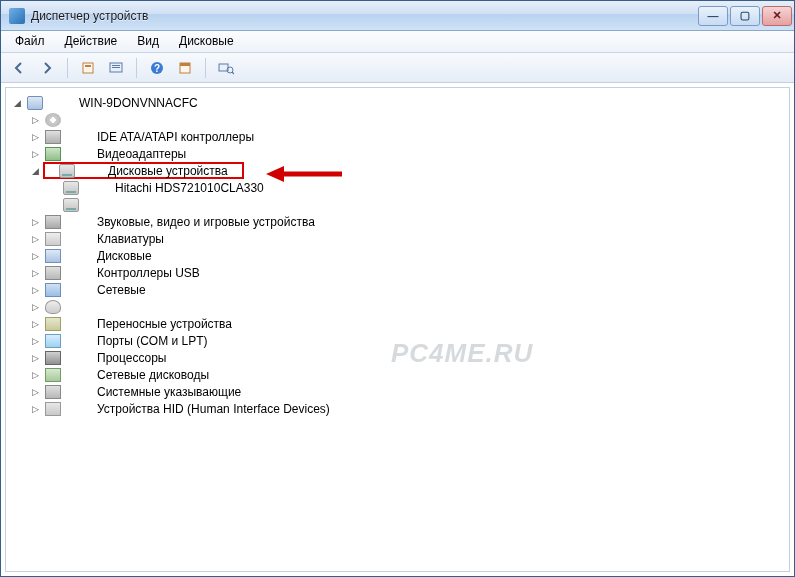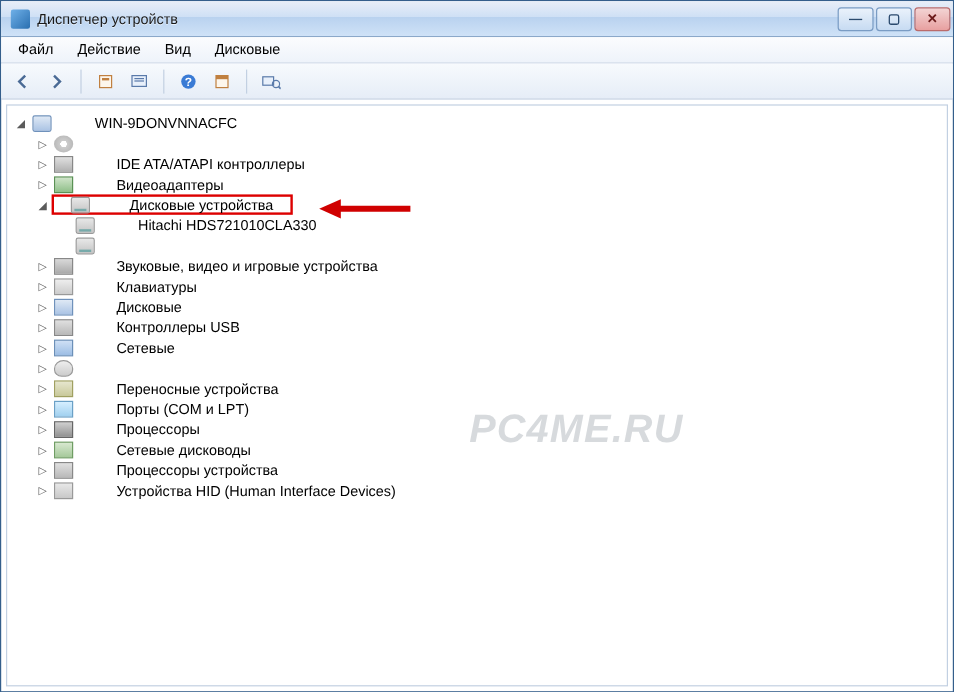--- a/index.html
+++ b/index.html
@@ -147,21 +147,21 @@
   .ic-sys { background: linear-gradient(#e0e0e0,#b8b8b8); border:1px solid #888; }
   .ic-hid { background: linear-gradient(#e8e8e8,#c8c8c8); border:1px solid #999; }
   .arrow-annot {
     position:absolute;
     left: 258px; top: 75px;
     pointer-events:none;
   }
   .watermark {
     position:absolute;
     left: 385px; top: 250px;
-    font-size: 33px;
+    font-size: 26px;
     font-weight: bold;
     font-style: italic;
     color: rgba(140,150,158,0.35);
     letter-spacing: 1px;
     pointer-events:none;
     font-family: Arial, sans-serif;
   }
 </style>
 </head>
 <body>
@@ -353,21 +353,21 @@
                 <div class="node-row">
                   <span class="expander">▷</span>
                   <span class="node-icon ic-net"></span>
                   <span class="node-label">Сетевые дисководы</span>
                 </div>
               </li>
               <li>
                 <div class="node-row">
                   <span class="expander">▷</span>
                   <span class="node-icon ic-sys"></span>
-                  <span class="node-label">Процессоры устройства</span>
+                  <span class="node-label">Системные указывающие</span>
                 </div>
               </li>
               <li>
                 <div class="node-row">
                   <span class="expander">▷</span>
                   <span class="node-icon ic-hid"></span>
                   <span class="node-label">Устройства HID (Human Interface Devices)</span>
                 </div>
               </li>
             </ul>

